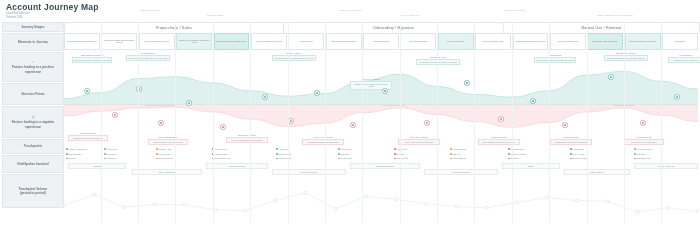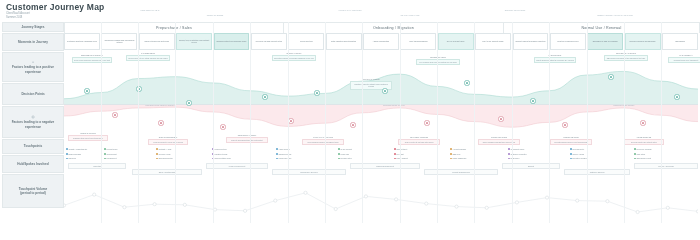--- a/index.html
+++ b/index.html
@@ -79,21 +79,21 @@
   .volwrap{position:absolute;left:64px;top:182px;right:2px;height:40px;}
   .volwrap svg{position:absolute;left:0;top:0;width:100%;height:100%;}
 
   .colline{position:absolute;top:22px;bottom:0;width:.35px;background:#eef2f4;}
 </style>
 </head>
 <body>
 
 <div class="map">
 
-  <div class="title">Customer Journey Map</div>
+  <div class="title">Account Journey Map</div>
   <div class="subtitle">
     <span>Client/SaaS Account</span><br>
     <span>Summer 2018</span>
   </div>
 
   <div class="labelcol">
       <div class="rowlabel" style="height: 10px; margin-top: 0px;">
         <div><span>Journey Stages</span></div>
       </div>
       <div class="rowlabel" style="height: 18px; margin-top: 1px;">

